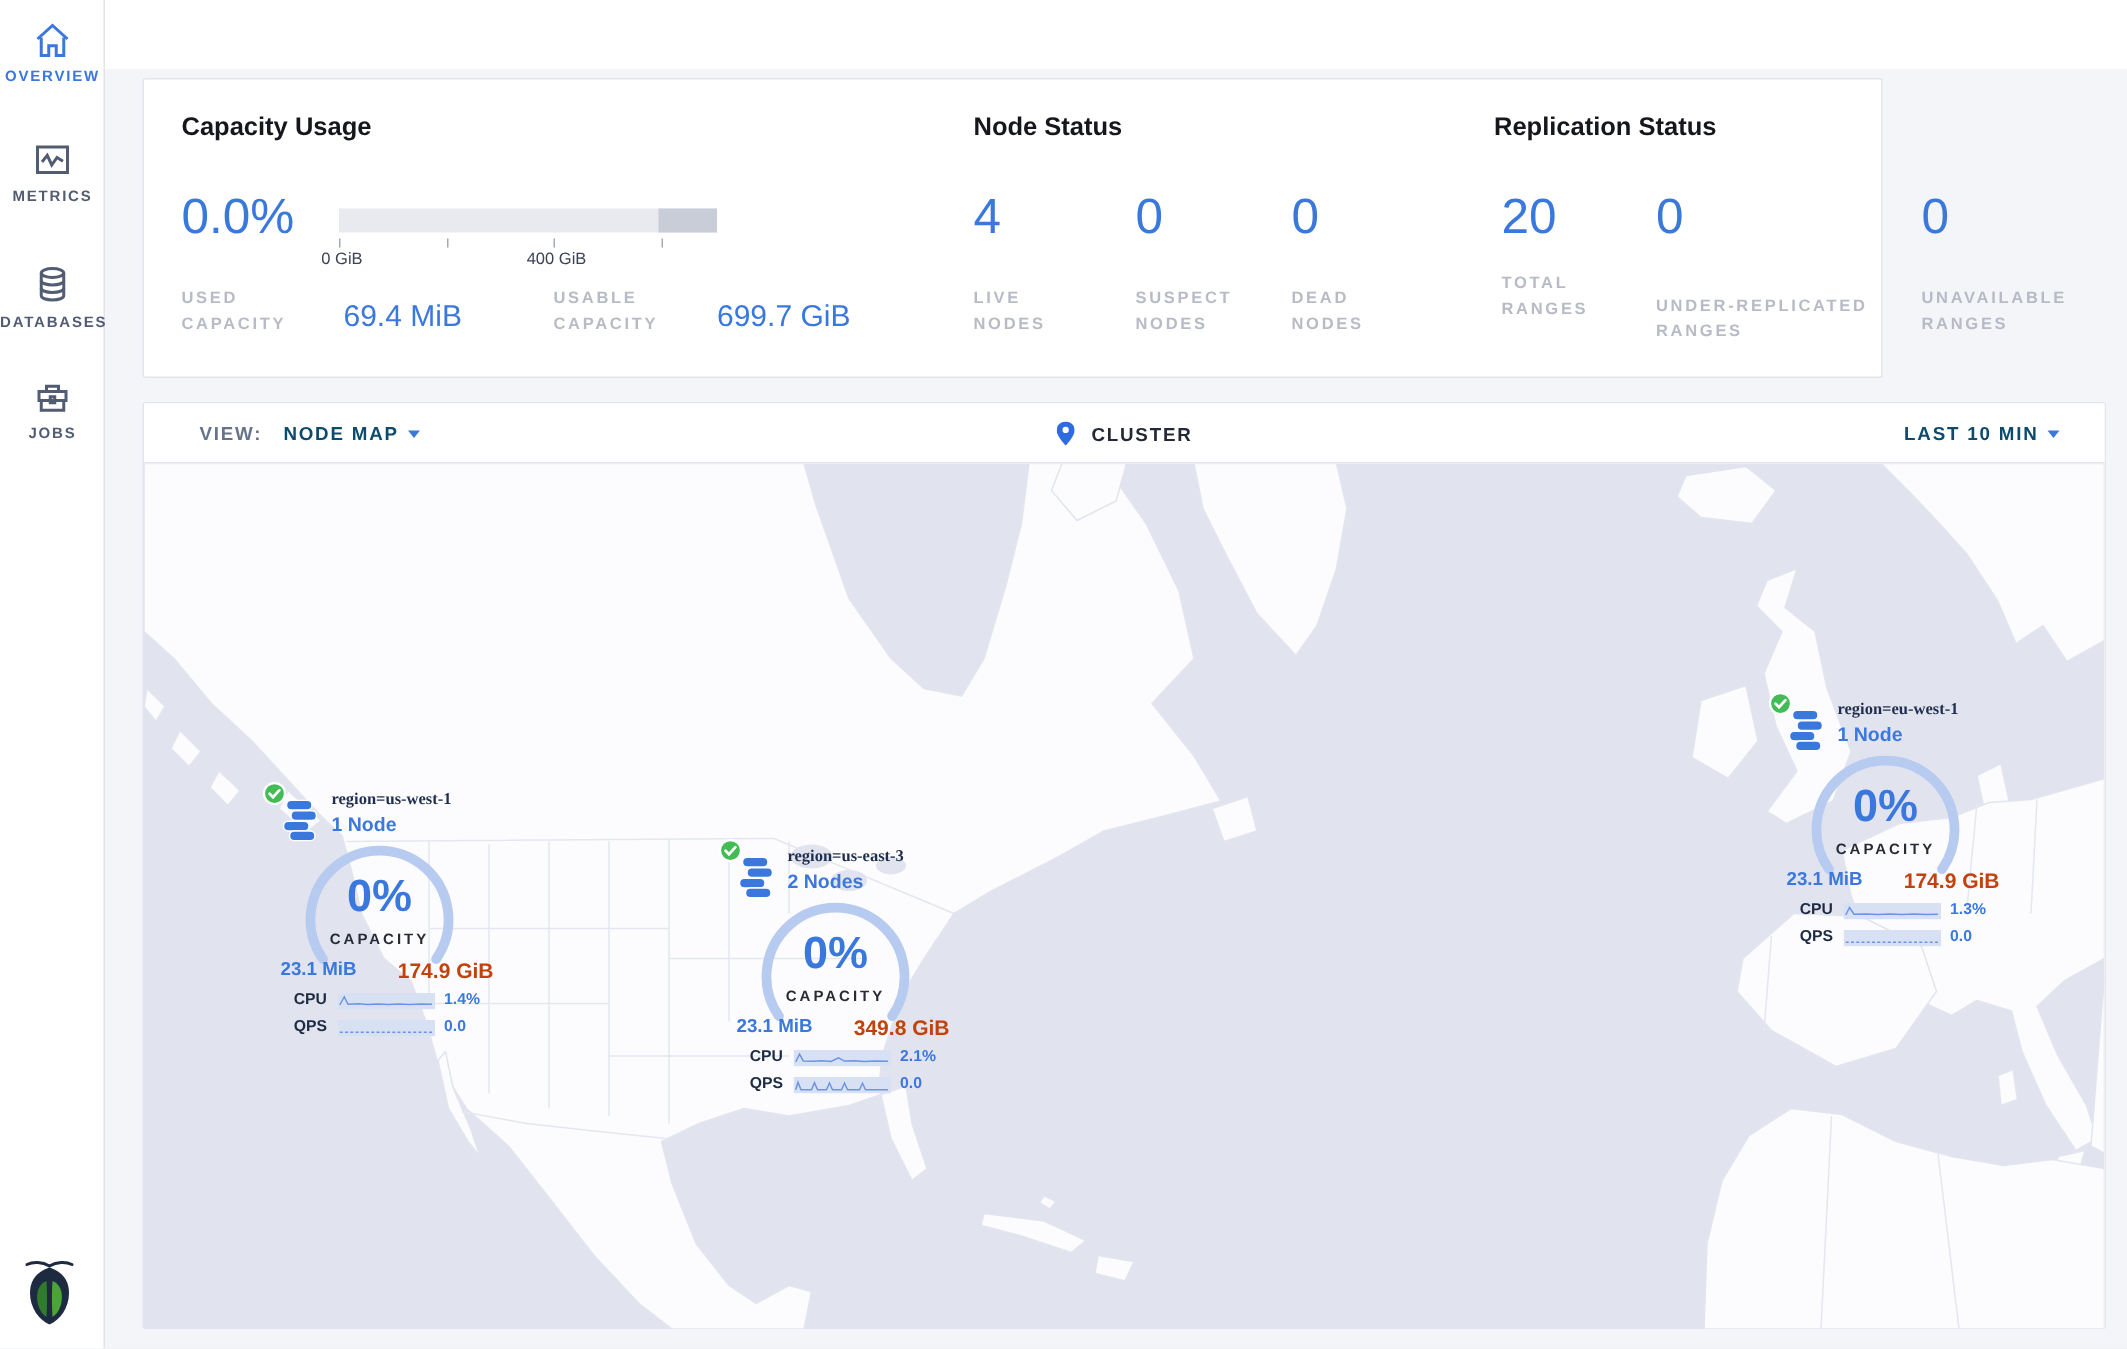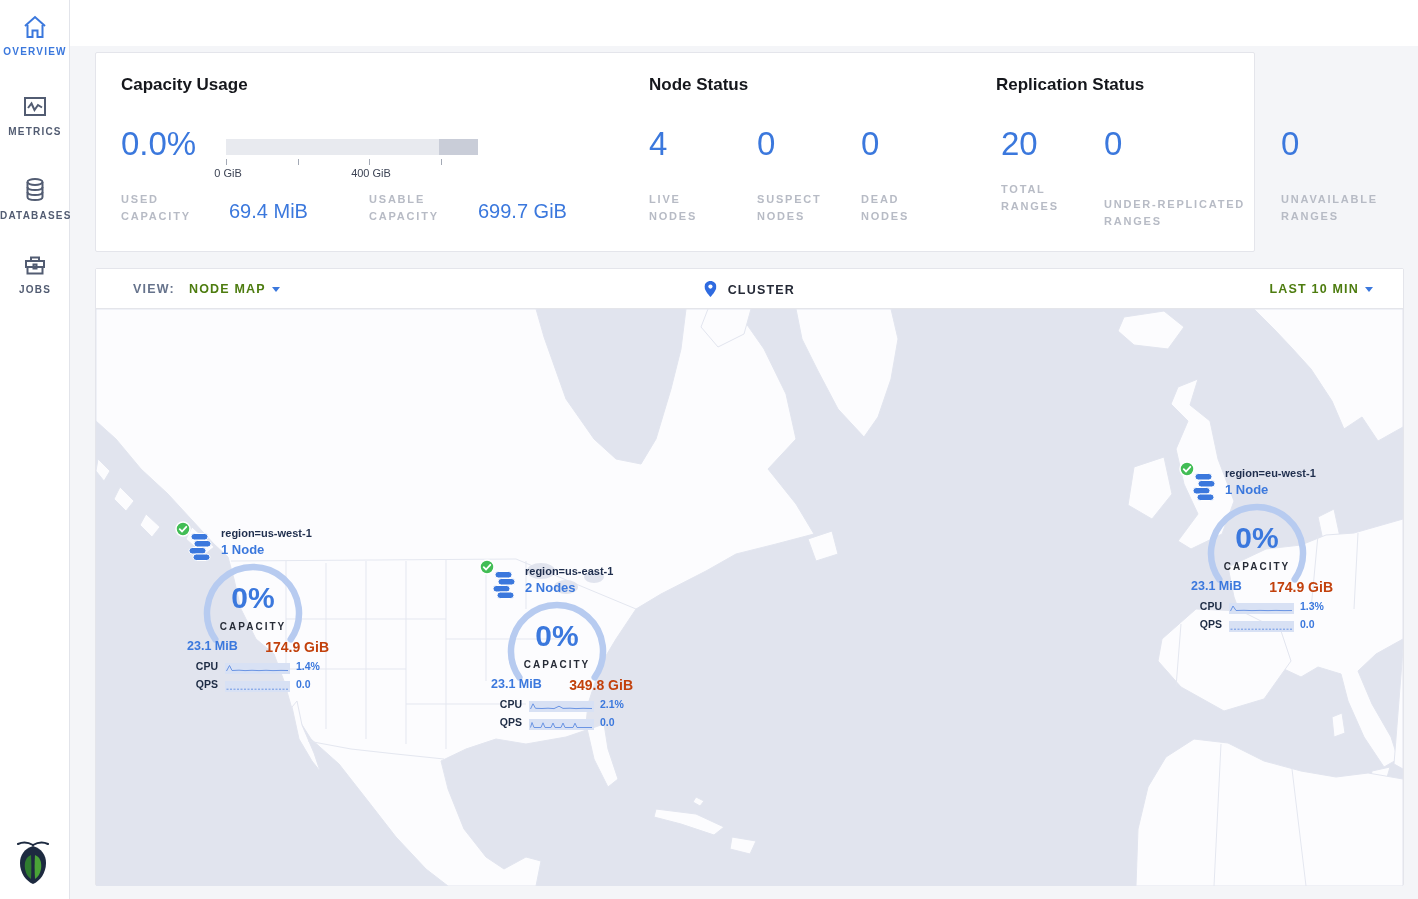--- a/index.html
+++ b/index.html
@@ -34,37 +34,37 @@
   .cap-bar { position:absolute; left:130px; top:86px; width:252px; height:16px; background:#e8eaef; }
   .cap-bar-dark { position:absolute; right:0; top:0; width:39px; height:16px; background:#c9cdd8; }
   .tick { position:absolute; top:106px; width:1px; height:6px; background:#a3a9b5; }
   .tick-label { position:absolute; top:114px; font-size:11px; color:#3c4354; transform:translateX(-50%); white-space:nowrap; }
 
   
   .map-toolbar { position:absolute; left:0; top:0; width:100%; height:40px;
     border-bottom:1px solid #e4e5ea; background:#ffffff; }
   .tb-left { position:absolute; left:37px; top:13px; font-size:12.5px; letter-spacing:1.2px; }
   .tb-view-label { color:#66738c; font-weight:600; }
-  .tb-link { color:#4d7c0f; font-weight:600; cursor:pointer; }
+  .tb-link { color:#0c4a6e; font-weight:600; cursor:pointer; }
   .caret { display:inline-block; width:0; height:0; border-left:4.5px solid transparent;
     border-right:4.5px solid transparent; border-top:5.5px solid #3b78dd;
     vertical-align:middle; margin-left:6px; }
   .tb-center { position:absolute; left:50%; top:12px; transform:translateX(-50%);
     font-size:12.5px; font-weight:600; letter-spacing:1.2px; color:#242936;text-align:right; }
   .tb-center svg { vertical-align:-3px; margin-right:7px; }
   .tb-right { position:absolute; right:30px; top:13px; font-size:12.5px; letter-spacing:1.2px; }
 
   .map-area { position:absolute; left:0; top:40px; width:1307px; height:577px; overflow:hidden; }
   .map-area > svg.world { position:absolute; left:0; top:0; }
 
   
   .node-group { position:absolute; width:160px; cursor:pointer; }
   .ng-check { position:absolute; left:-6px; top:-8px; }
   .ng-db { position:absolute; left:6px; top:4px; }
-  .ng-region { position:absolute; left:40px; top:-2px; font-family:Liberation Sans, sans-serif;
+  .ng-region { position:absolute; left:40px; top:-2px; font-family:Liberation Serif, serif;
     font-size:11px; font-weight:700; color:#1f2e4d; white-space:nowrap; }
   .ng-count { position:absolute; left:40px; top:13px; font-size:13px; font-weight:600; color:#3b78dd; white-space:nowrap; }
   .ng-arc { position:absolute; left:14px; top:26px; }
   .ng-pct { position:absolute; left:14px; top:52px; width:116px; text-align:center;
     font-size:30px; font-weight:700; color:#3b78dd; }
   .ng-captitle { position:absolute; left:14px; top:92px; width:116px; text-align:center;
     font-size:10px; font-weight:700; letter-spacing:2px; color:#262b36; }
   .ng-values { position:absolute; left:0px; top:110px; width:148px; }
   .ng-used { position:absolute; left:6px; font-size:12.5px; font-weight:600; color:#3b78dd; white-space:nowrap; }
   .ng-usable { position:absolute; right:0px; font-size:14px; font-weight:600; color:#c2410c; white-space:nowrap; }
@@ -332,21 +332,21 @@
         <span class="ng-db">
           <svg width="26" height="28" viewBox="0 0 26 28">
             <g fill="#3b78dd" stroke="#ffffff" stroke-width="1">
               <rect x="4" y="0.5" width="17" height="6.5" rx="3.2"></rect>
               <rect x="7" y="7.5" width="17" height="6.5" rx="3.2"></rect>
               <rect x="2" y="14.5" width="17" height="6.5" rx="3.2"></rect>
               <rect x="6" y="21" width="17" height="6.5" rx="3.2"></rect>
             </g>
           </svg>
         </span>
-        <div class="ng-region">region=us-east-1</div>
+        <div class="ng-region">region=us-east-3</div>
         <div class="ng-count">2 Nodes</div>
         <span class="ng-arc">
           <svg width="116" height="96" viewBox="0 0 116 96">
             <path d="M 20.3 84.4 A 46 46 0 1 1 95.7 84.4" fill="none" stroke="#b7cbf0" stroke-width="6.5" stroke-linecap="round"></path>
           </svg>
         </span>
         <div class="ng-pct">0%</div>
         <div class="ng-captitle">CAPACITY</div>
         <div class="ng-values">
           <span class="ng-used">23.1 MiB</span>

